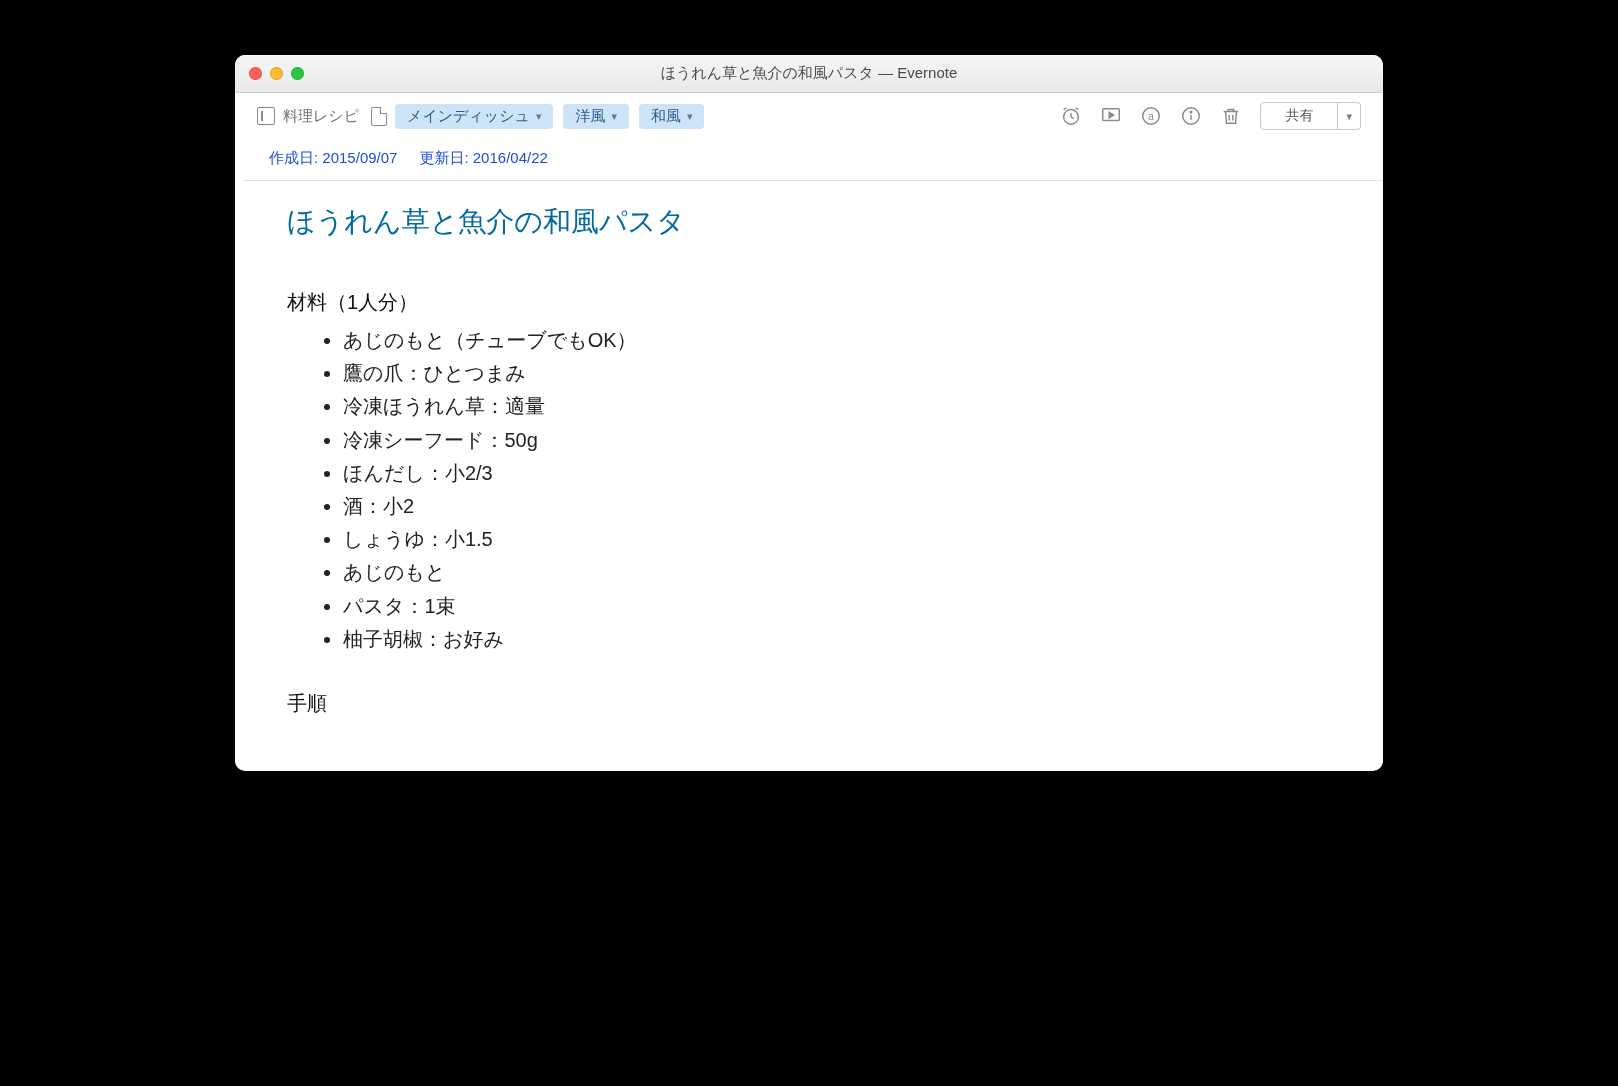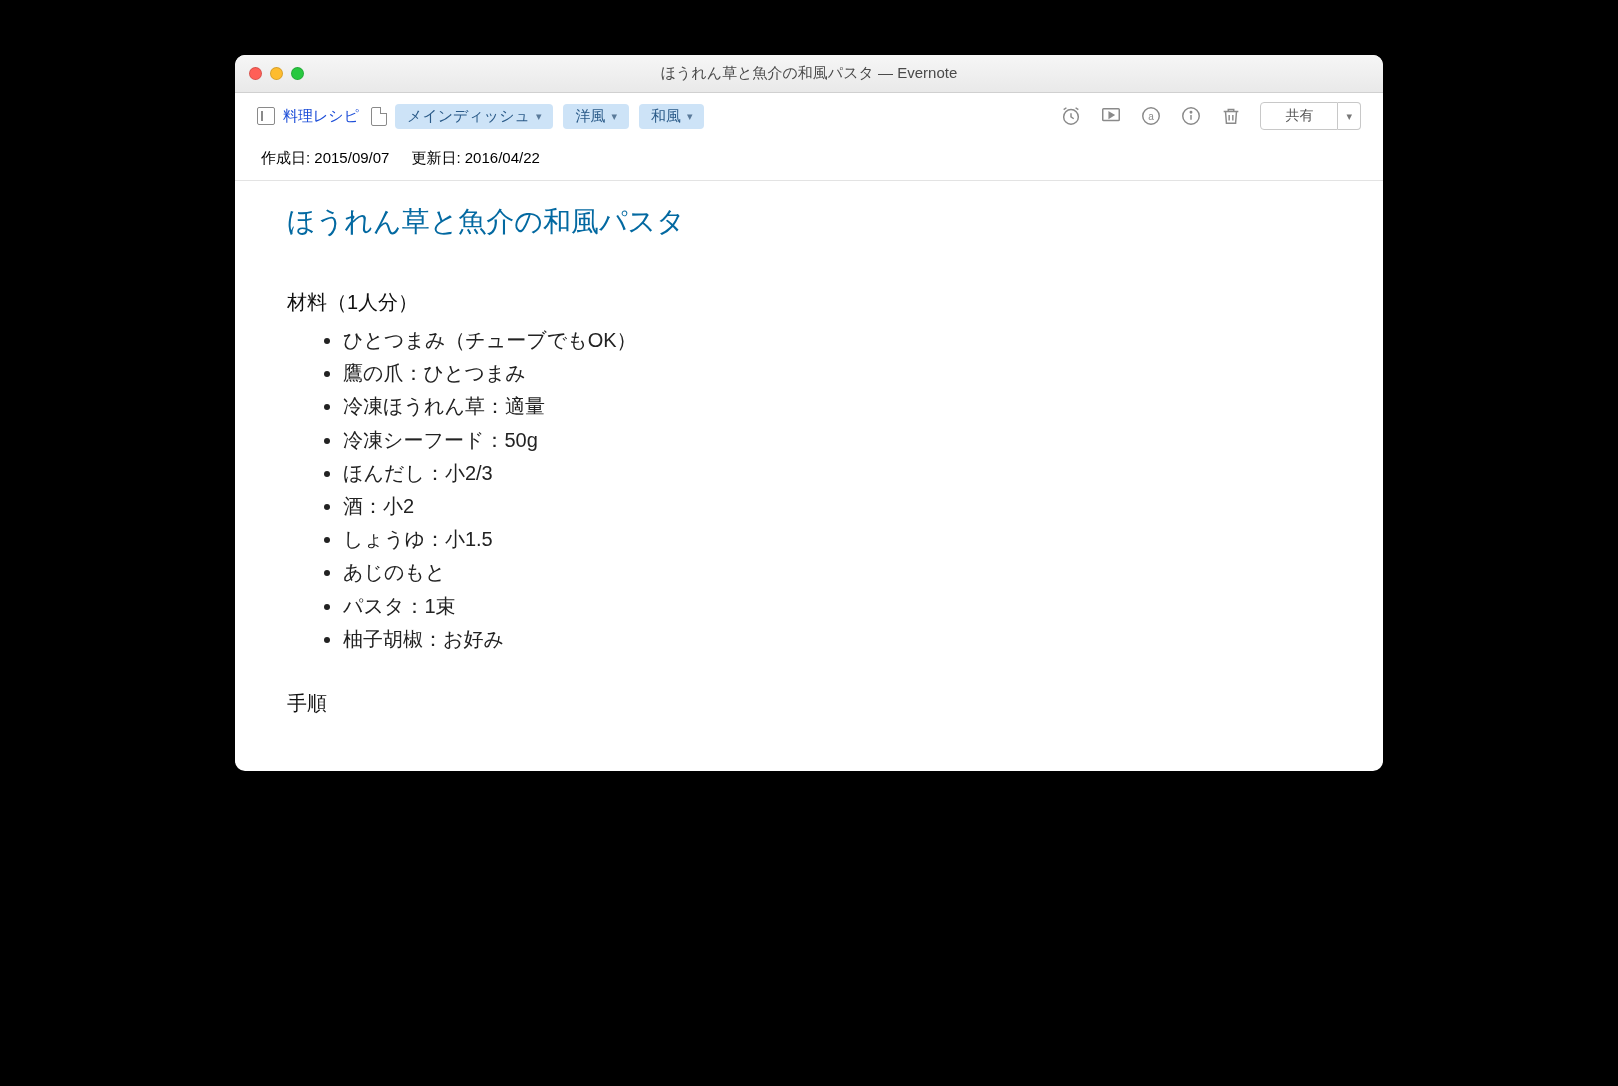--- a/index.html
+++ b/index.html
@@ -68,21 +68,21 @@
     }
     .nb-icon::after {
       content: '';
       position: absolute;
       top: 3px; bottom: 3px; left: 3px;
       width: 1.5px;
       background: #8a8a8a;
     }
     .nb-label {
       font-size: 15px;
-      color: #1d4ed8;
+      color: #737373;
       margin-right: 4px;
     }
     .note-icon {
       width: 16px; height: 19px;
       border: 1.5px solid #8a8a8a;
       border-radius: 2px;
       position: relative;
     }
     .note-icon::before {
       content: '';
@@ -156,22 +156,23 @@
       color: #777;
       font-size: 11px;
       display: flex;
       align-items: center;
     }
     .meta-row {
       padding: 10px 26px 12px;
       display: flex;
       gap: 22px;
       font-size: 15px;
-      color: #000000;
+      color: #1d4ed8;
       border-bottom: 1px solid #e3e3e3;
+      margin-left: 8px;
     }
     .content {
       padding: 22px 52px;
       overflow: hidden;
       flex: 1;
     }
     .note-title {
       font-size: 28px;
       font-weight: 400;
       color: #0369a1;
@@ -286,21 +287,21 @@
       <span>更新日:</span>
       <span>2016/04/22</span>
     </div>
   </div>
 
   <div class="content">
     <h1 class="note-title">ほうれん草と魚介の和風パスタ</h1>
 
     <div class="section-head">材料（1人分）</div>
     <ul class="ing-list">
-      <li>ひとつまみ（チューブでもOK）</li>
+      <li>あじのもと（チューブでもOK）</li>
       <li>鷹の爪：ひとつまみ</li>
       <li>冷凍ほうれん草：適量</li>
       <li>冷凍シーフード：50g</li>
       <li>ほんだし：小2/3</li>
       <li>酒：小2</li>
       <li>しょうゆ：小1.5</li>
       <li>あじのもと</li>
       <li>パスタ：1束</li>
       <li>柚子胡椒：お好み</li>
     </ul>

